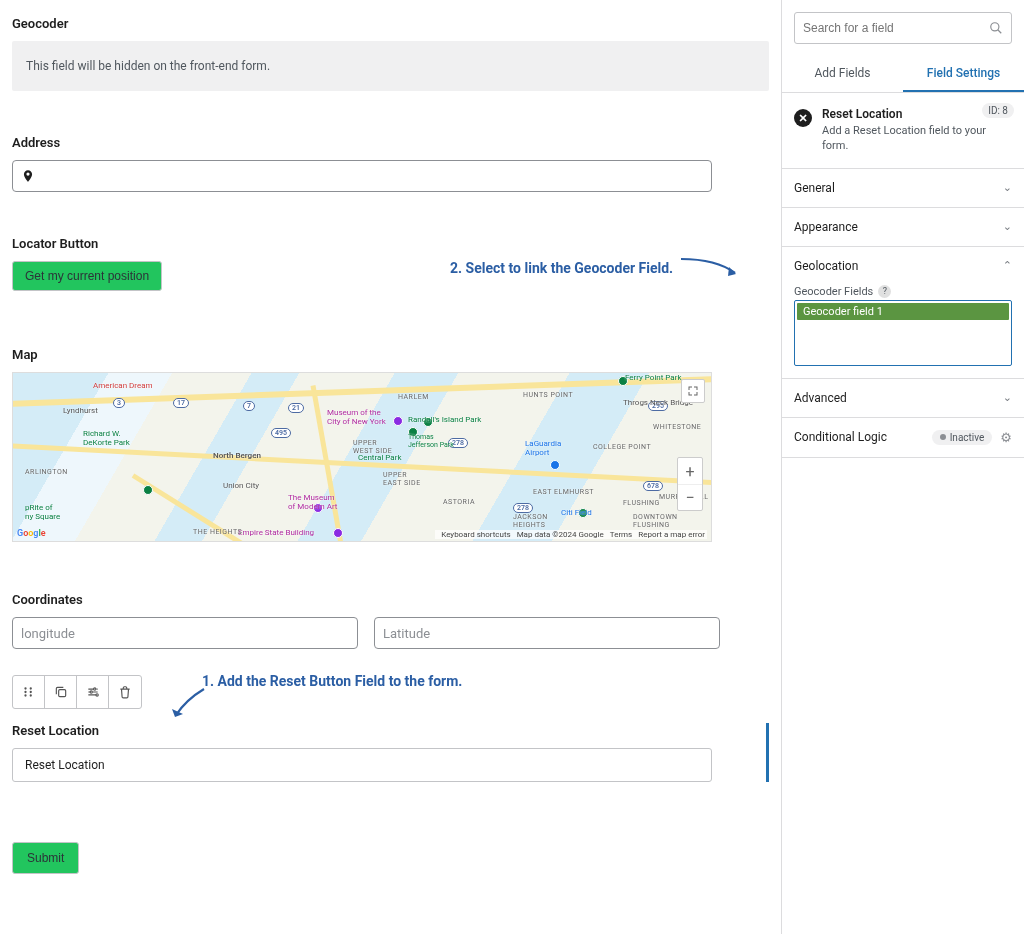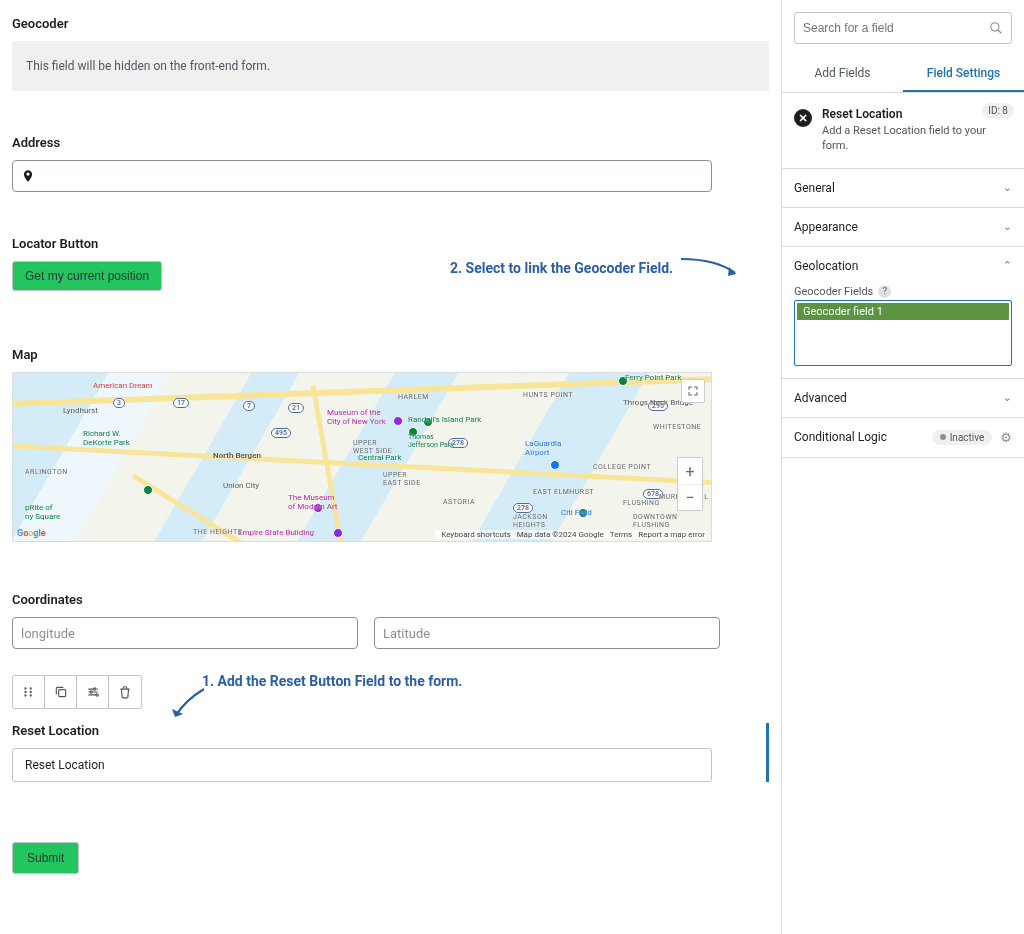--- a/index.html
+++ b/index.html
@@ -204,21 +204,21 @@
       <div class="map-road" style="top:10px; left:300px; transform:rotate(80deg);height:5px; width:60%;"></div>
 
       <span class="route-badge" style="top:25px; left:100px;">3</span>
       <span class="route-badge" style="top:25px; left:160px;">17</span>
       <span class="route-badge" style="top:28px; left:230px;">7</span>
       <span class="route-badge" style="top:30px; left:275px;">21</span>
       <span class="route-badge" style="top:55px; left:258px;">495</span>
       <span class="route-badge" style="top:65px; left:435px;">278</span>
       <span class="route-badge" style="top:130px; left:500px;">278</span>
       <span class="route-badge" style="top:28px; left:635px;">295</span>
-      <span class="route-badge" style="top:116px; left:630px;">678</span>
+      <span class="route-badge" style="top:108px; left:630px;">678</span>
 
       <span class="map-poi poi-green" style="top:112px; left:130px;"></span>
       <span class="map-poi poi-purple" style="top:43px; left:380px;"></span>
       <span class="map-poi poi-green" style="top:44px; left:410px;"></span>
       <span class="map-poi poi-green" style="top:54px; left:395px;"></span>
       <span class="map-poi poi-blue" style="top:87px; left:537px;"></span>
       <span class="map-poi poi-purple" style="top:130px; left:300px;"></span>
       <span class="map-poi poi-green" style="top:135px; left:565px;"></span>
       <span class="map-poi poi-purple" style="top:155px; left:320px;"></span>
       <span class="map-poi poi-green" style="top:3px; left:605px;"></span>
@@ -251,21 +251,21 @@
       <span class="map-label uc" style="top:155px; left:180px;">THE HEIGHTS</span>
       <span class="map-label uc" style="top:66px; left:340px; white-space:pre;">UPPER
 WEST SIDE</span>
       <span class="map-label uc" style="top:98px; left:370px; white-space:pre;">UPPER
 EAST SIDE</span>
       <span class="map-label uc" style="top:125px; left:430px;">ASTORIA</span>
       <span class="map-label uc" style="top:18px; left:510px;">HUNTS POINT</span>
       <span class="map-label uc" style="top:115px; left:520px;">EAST ELMHURST</span>
       <span class="map-label uc" style="top:126px; left:610px; white-space:pre;">FLUSHING</span>
       <span class="map-label uc" style="top:50px; left:640px;">WHITESTONE</span>
-      <span class="map-label uc" style="top:70px; left:580px;margin-top:20px;">COLLEGE POINT</span>
+      <span class="map-label uc" style="top:70px; left:580px;">COLLEGE POINT</span>
       <span class="map-label uc" style="top:120px; left:646px;">MURRAY HILL</span>
       <span class="map-label uc" style="top:140px; left:500px; white-space:pre;">JACKSON
 HEIGHTS</span>
       <span class="map-label uc" style="top:140px; left:620px; white-space:pre;">DOWNTOWN
 FLUSHING</span>
 
       <div class="fullscreen-btn">
         <svg width="12" height="12" viewBox="0 0 24 24" fill="#666">
             <path d="M3 3h7v2H5v5H3V3zm18 0v7h-2V5h-5V3h7zM3 21v-7h2v5h5v2H3zm18 0h-7v-2h5v-5h2v7z"></path>
           </svg>

